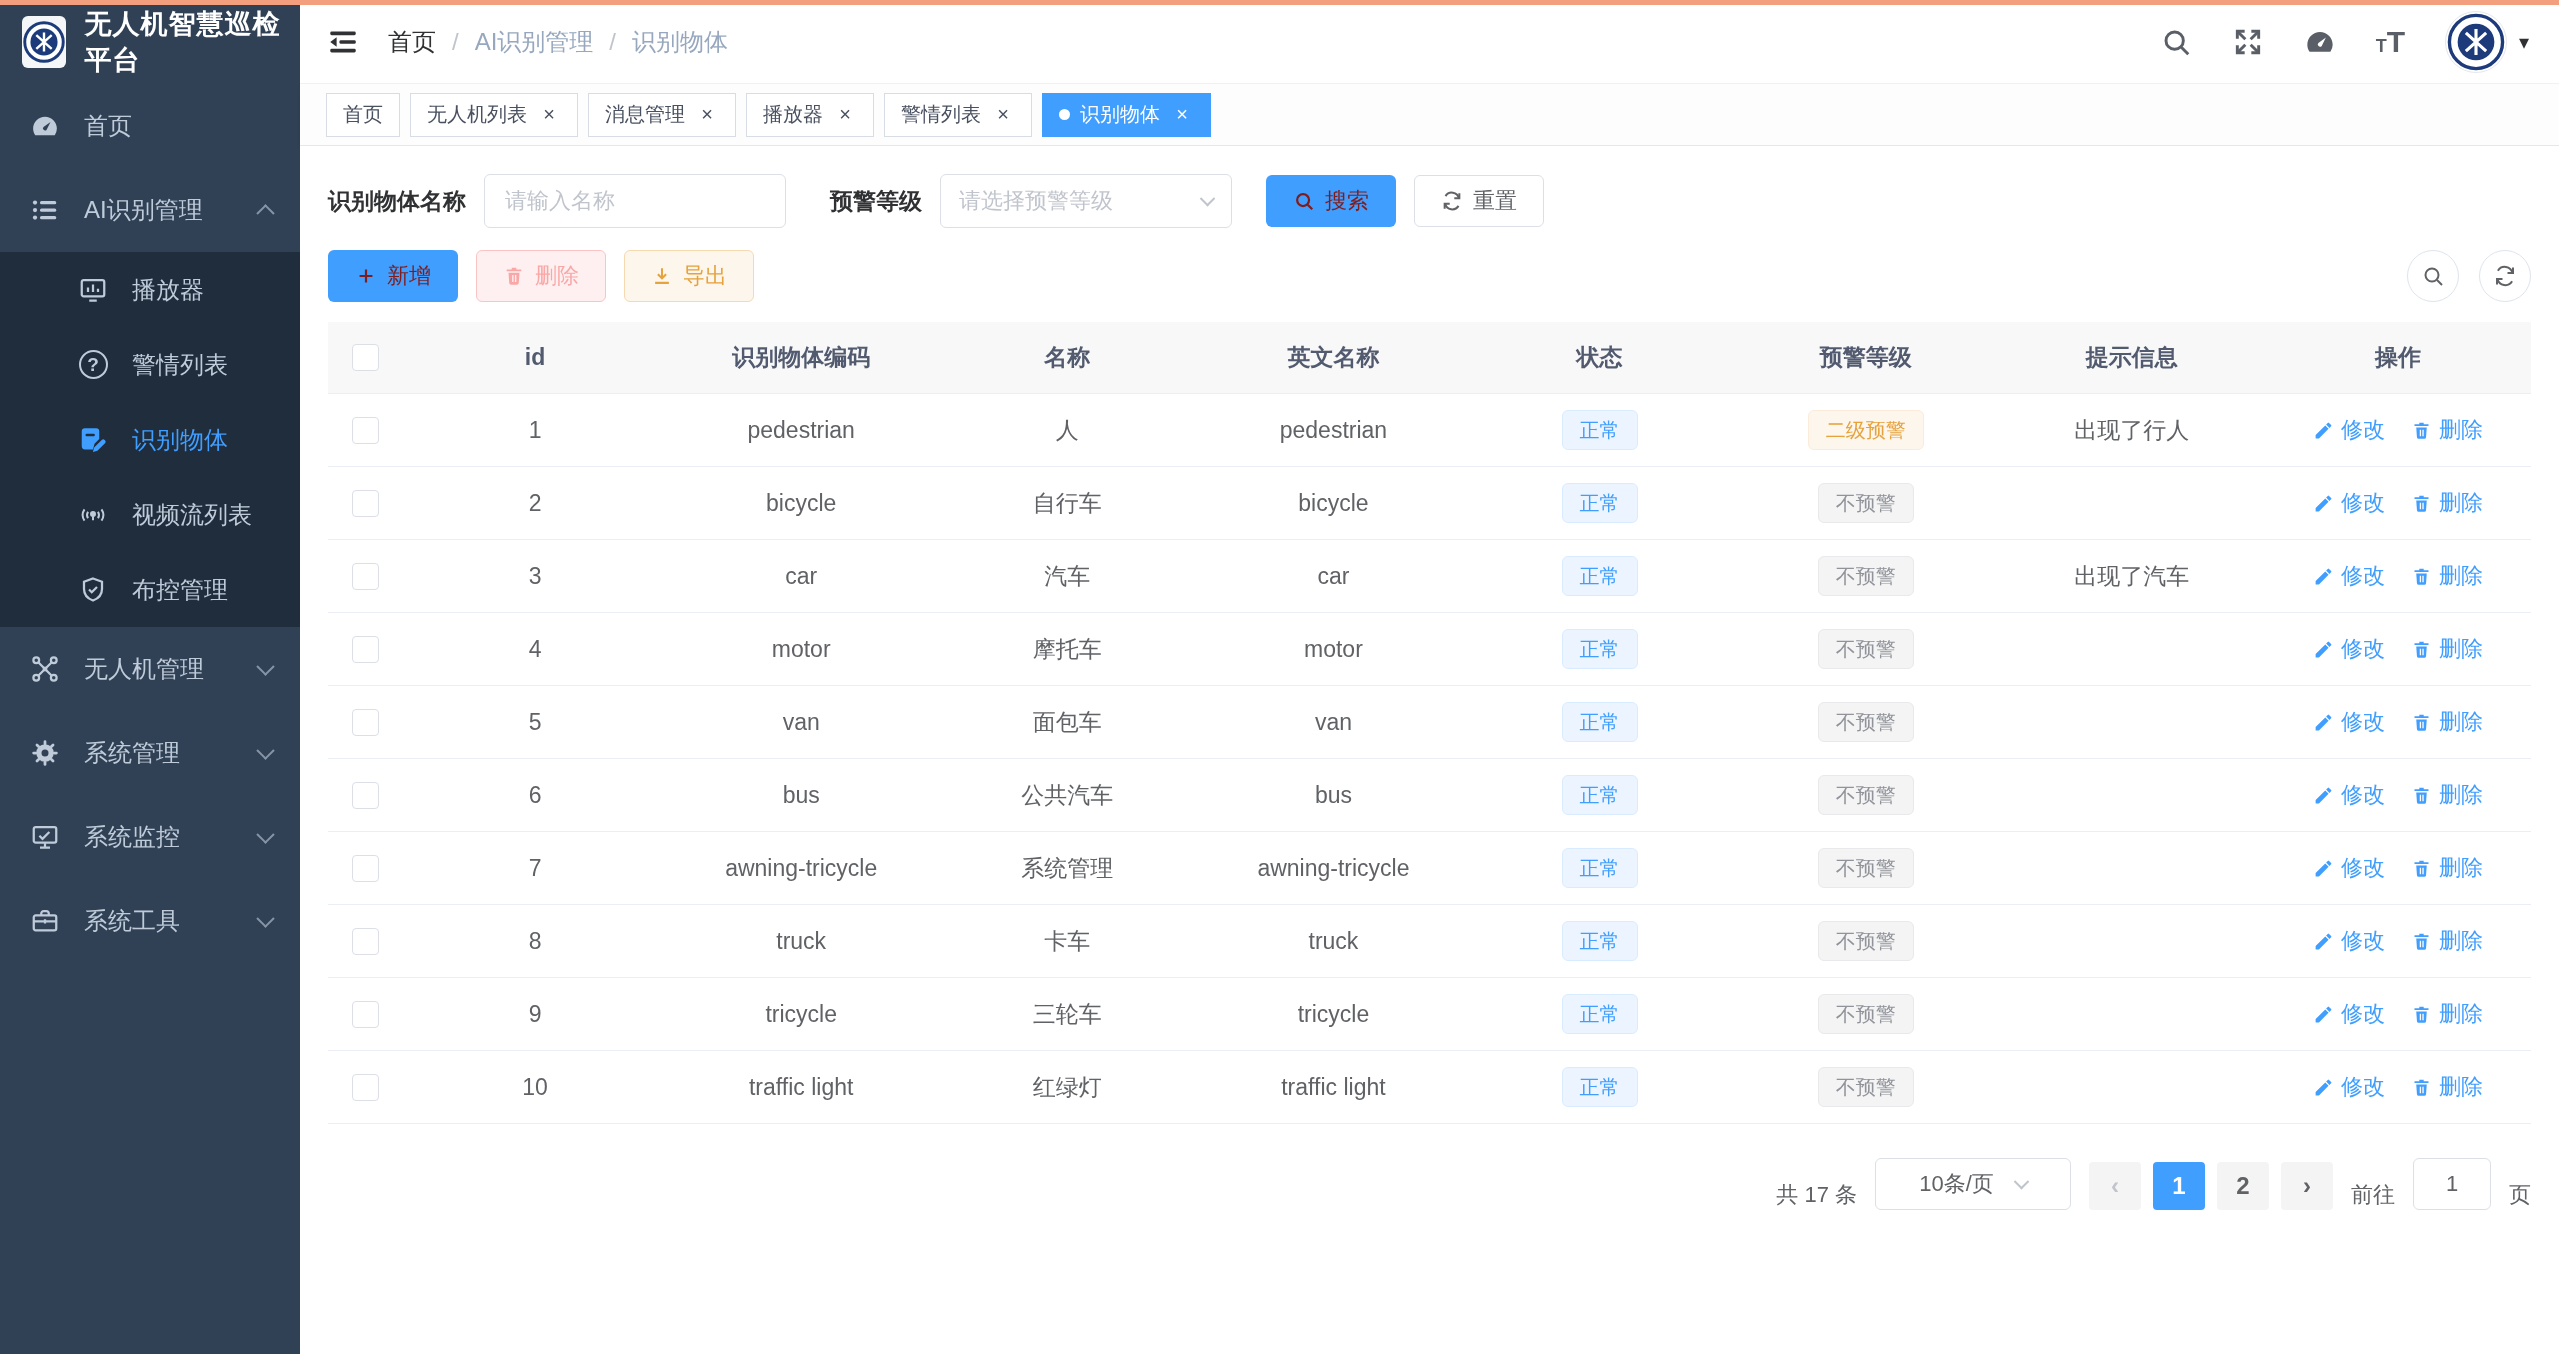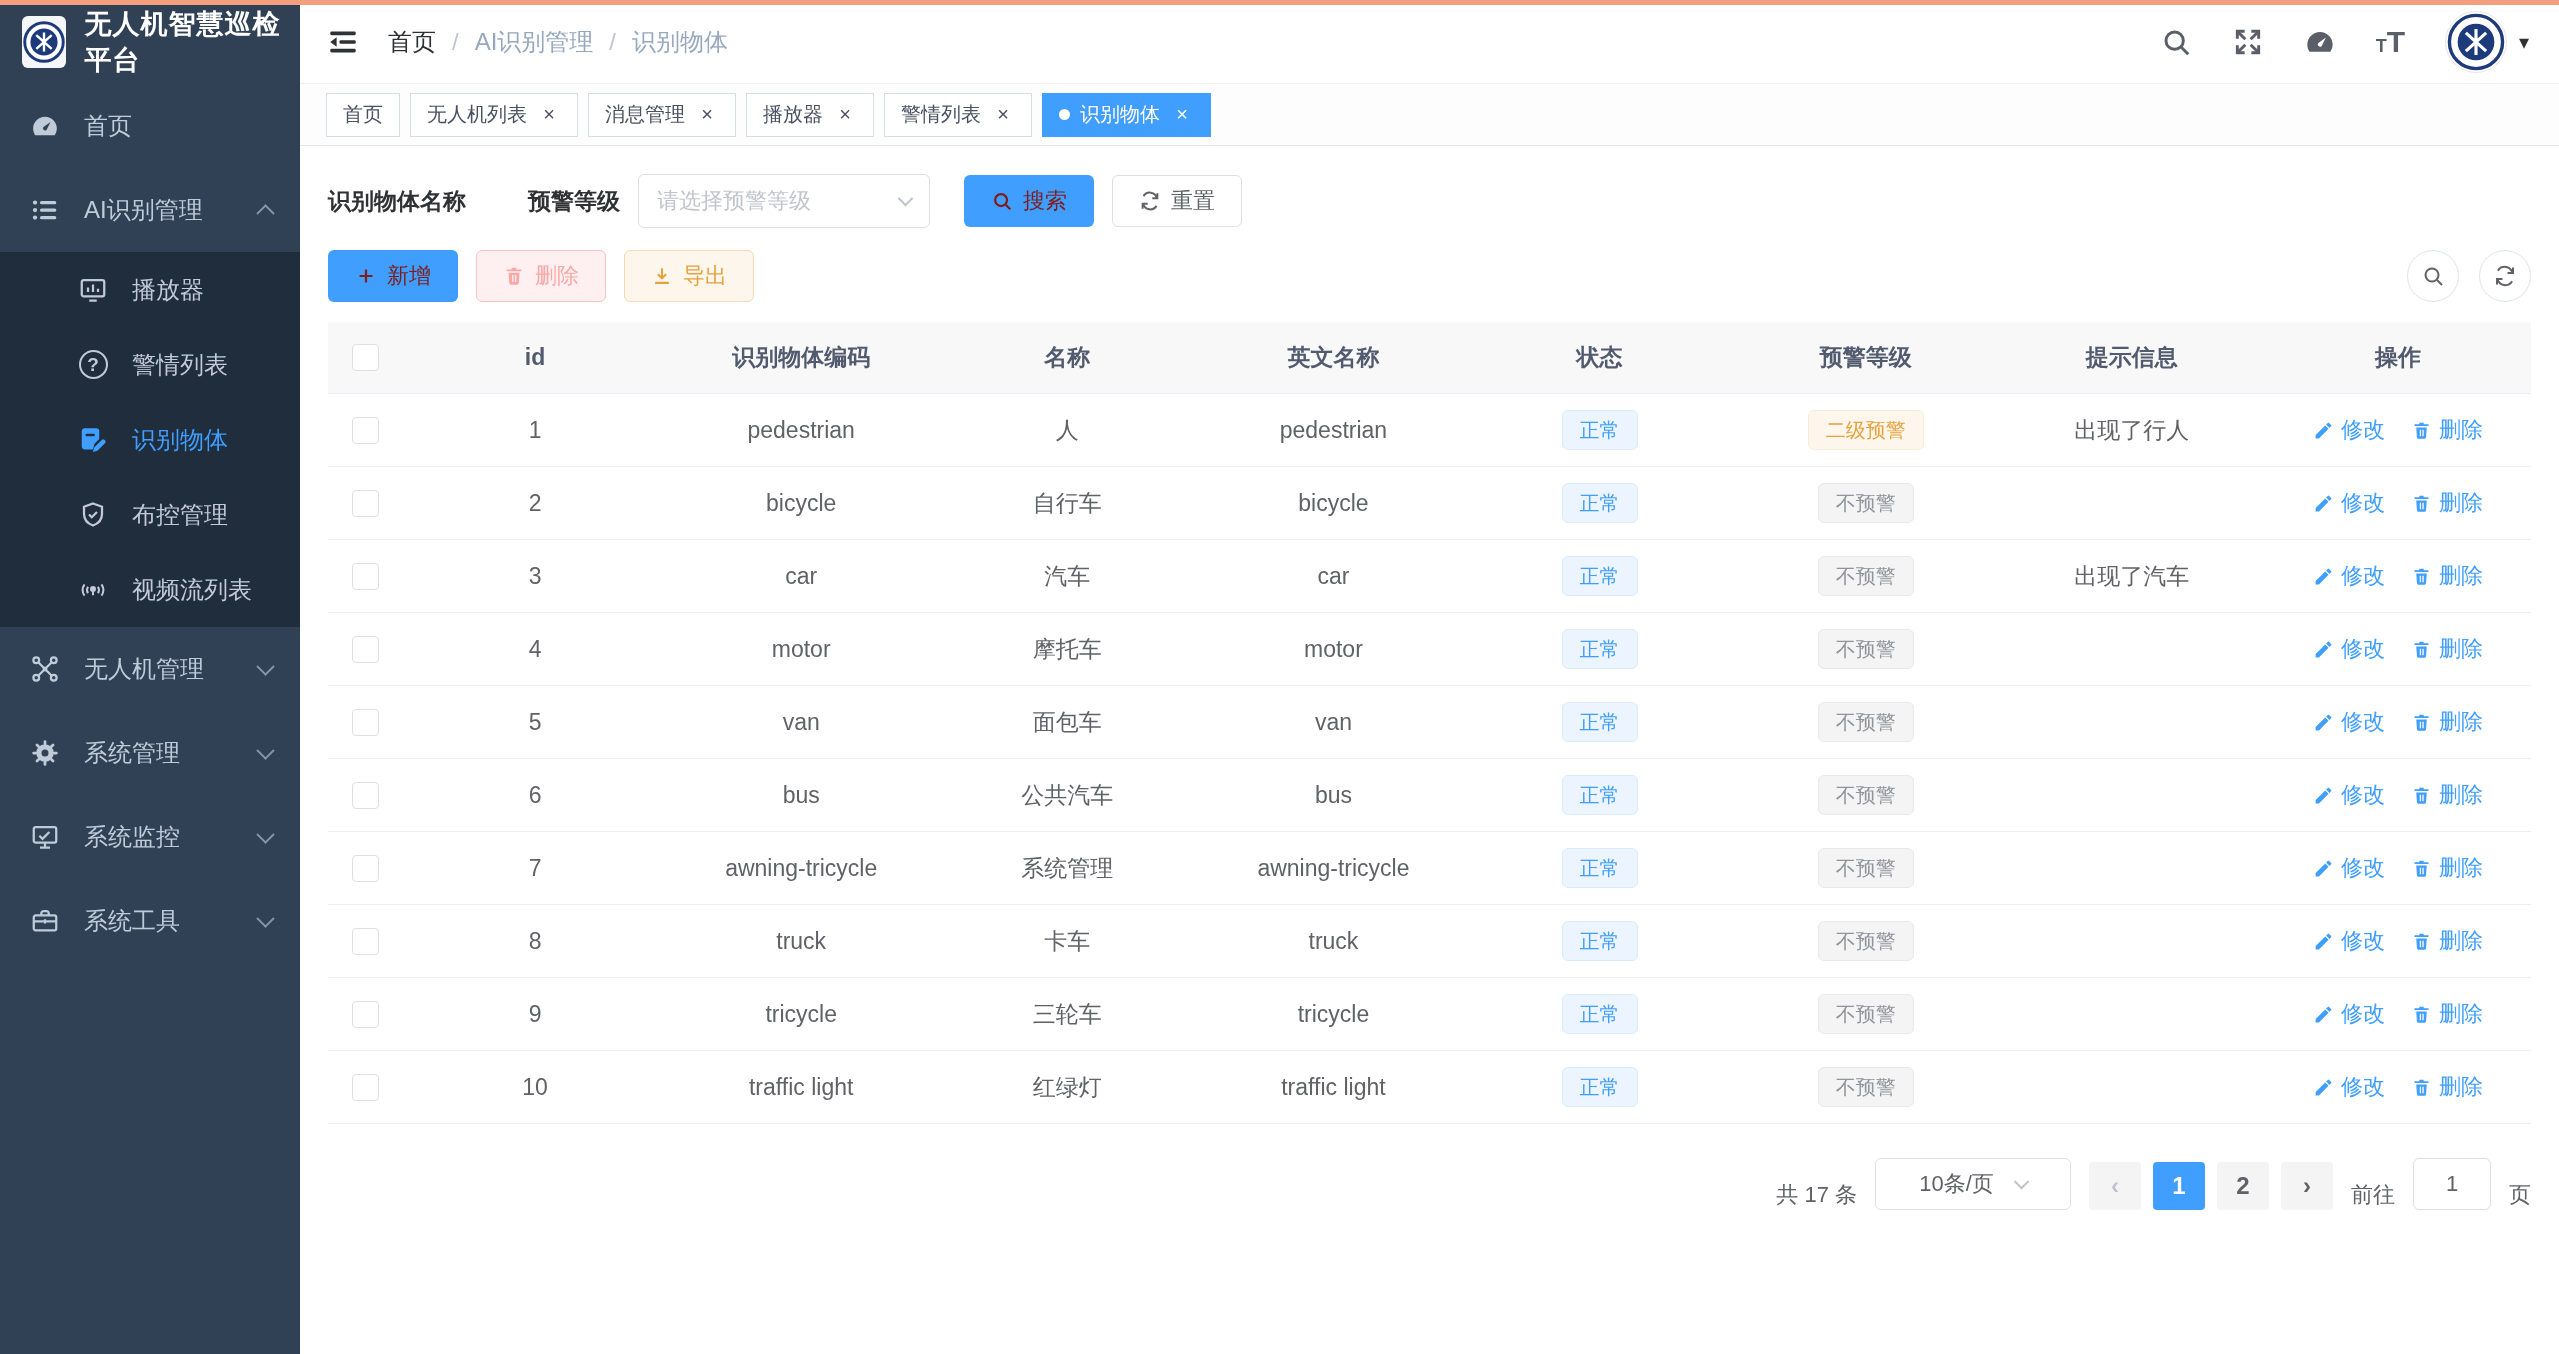--- a/index.html
+++ b/index.html
@@ -177,36 +177,36 @@
             <svg viewBox="0 0 24 24" fill="currentColor">
                 <path d="M5.5 2.5h9A2.5 2.5 0 0 1 17 5v6.2l-3.8 3.8-1.2 4.5H5.5A2.5 2.5 0 0 1 3 17V5a2.5 2.5 0 0 1 2.5-2.5z"></path>
                 <rect x="6" y="7" width="7.5" height="2" rx="1" fill="#1f2d3d"></rect>
                 <path d="M21.3 11.9a1.6 1.6 0 0 0-2.3 0l-6.1 6.1-1 3.6 3.6-1 6.1-6.1a1.6 1.6 0 0 0 0-2.3z"></path>
               </svg>
           </span>
           <span>识别物体</span>
         </div>
         <div class="menu-item">
           <span class="mi-icon">
-            <svg viewBox="0 0 24 24" fill="none" stroke="currentColor" stroke-width="1.8">
-                <path d="M12 2.8l7.2 2.6v5.8c0 4.6-3 7.7-7.2 9.2-4.2-1.5-7.2-4.6-7.2-9.2V5.4L12 2.8z"></path>
-                <path d="M8.8 11.6l2.2 2.2 4.2-4.2"></path>
-              </svg>
-          </span>
-          <span>布控管理</span>
-        </div>
-        <div class="menu-item">
-          <span class="mi-icon">
             <svg viewBox="0 0 24 24" fill="none" stroke="currentColor" stroke-width="1.6">
                 <path d="M5.2 7.5a8 8 0 0 0 0 9M18.8 7.5a8 8 0 0 1 0 9M8 9.4a5 5 0 0 0 0 5.2M16 9.4a5 5 0 0 1 0 5.2"></path>
                 <circle cx="12" cy="11.2" r="1.6" fill="currentColor"></circle>
                 <path d="M12 13v3.2"></path>
               </svg>
           </span>
           <span>视频流列表</span>
+        </div>
+        <div class="menu-item">
+          <span class="mi-icon">
+            <svg viewBox="0 0 24 24" fill="none" stroke="currentColor" stroke-width="1.8">
+                <path d="M12 2.8l7.2 2.6v5.8c0 4.6-3 7.7-7.2 9.2-4.2-1.5-7.2-4.6-7.2-9.2V5.4L12 2.8z"></path>
+                <path d="M8.8 11.6l2.2 2.2 4.2-4.2"></path>
+              </svg>
+          </span>
+          <span>布控管理</span>
         </div>
       </div>
 
       <div class="menu-item">
         <span class="mi-icon">
           <svg viewBox="0 0 24 24" fill="none" stroke="currentColor" stroke-width="1.8">
               <circle cx="5" cy="5" r="2.3"></circle>
               <circle cx="19" cy="5" r="2.3"></circle>
               <circle cx="5" cy="19" r="2.3"></circle>
               <circle cx="19" cy="19" r="2.3"></circle>
@@ -338,20 +338,21 @@
         <span class="dot"></span>
         <span>识别物体</span>
         <span class="x">×</span>
       </span>
     </div>
 
     <main class="content">
 
       <div class="filter-row">
         <span class="flabel">识别物体名称</span>
+        <input class="finput" type="text" placeholder="请输入名称" style="">
         <span class="gap40"></span>
         <span class="flabel">预警等级</span>
         <div class="fselect">
           <span class="ph">请选择预警等级</span>
           <span class="sel-chev"></span>
         </div>
         <button class="btn primary">
           <svg viewBox="0 0 24 24" fill="none" stroke="currentColor" stroke-width="2.4">
               <circle cx="11" cy="11" r="6.5"></circle>
               <path d="M16 16l5 5"></path>

